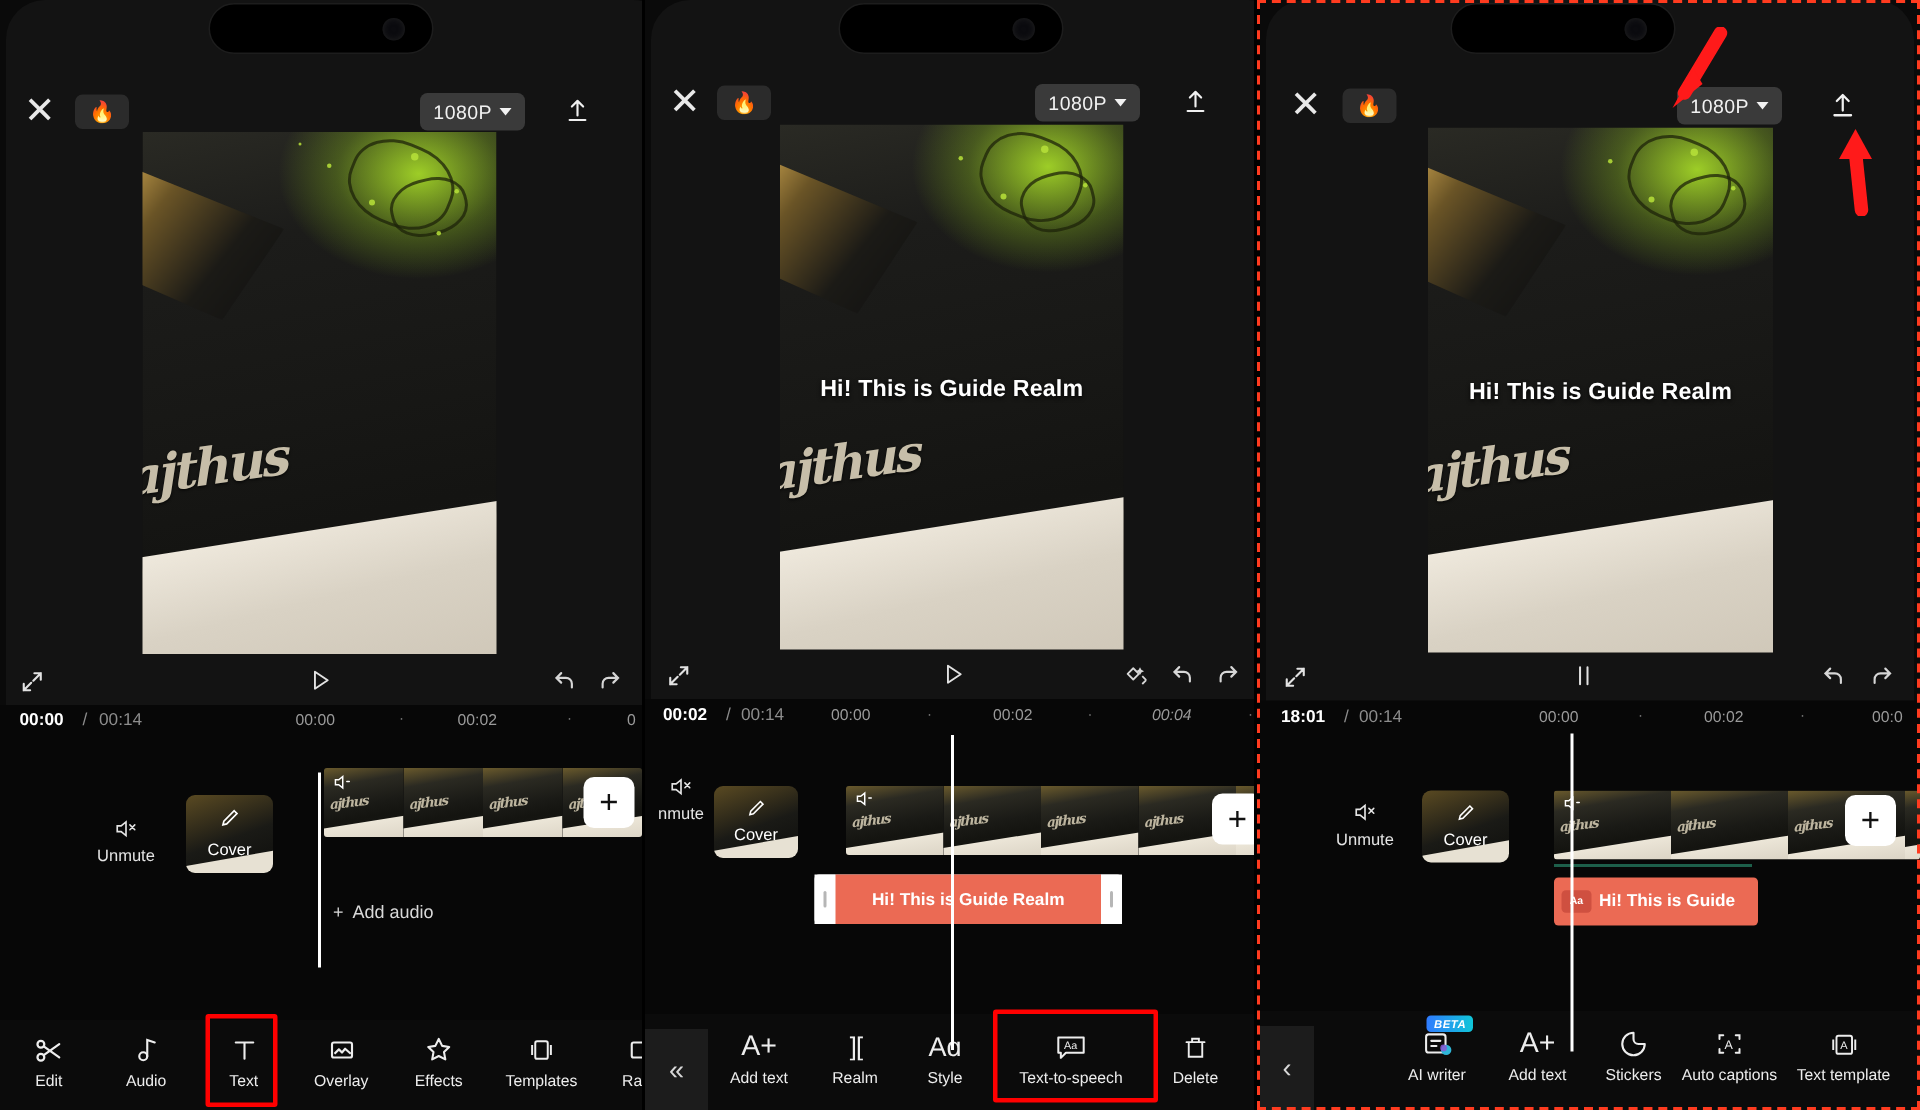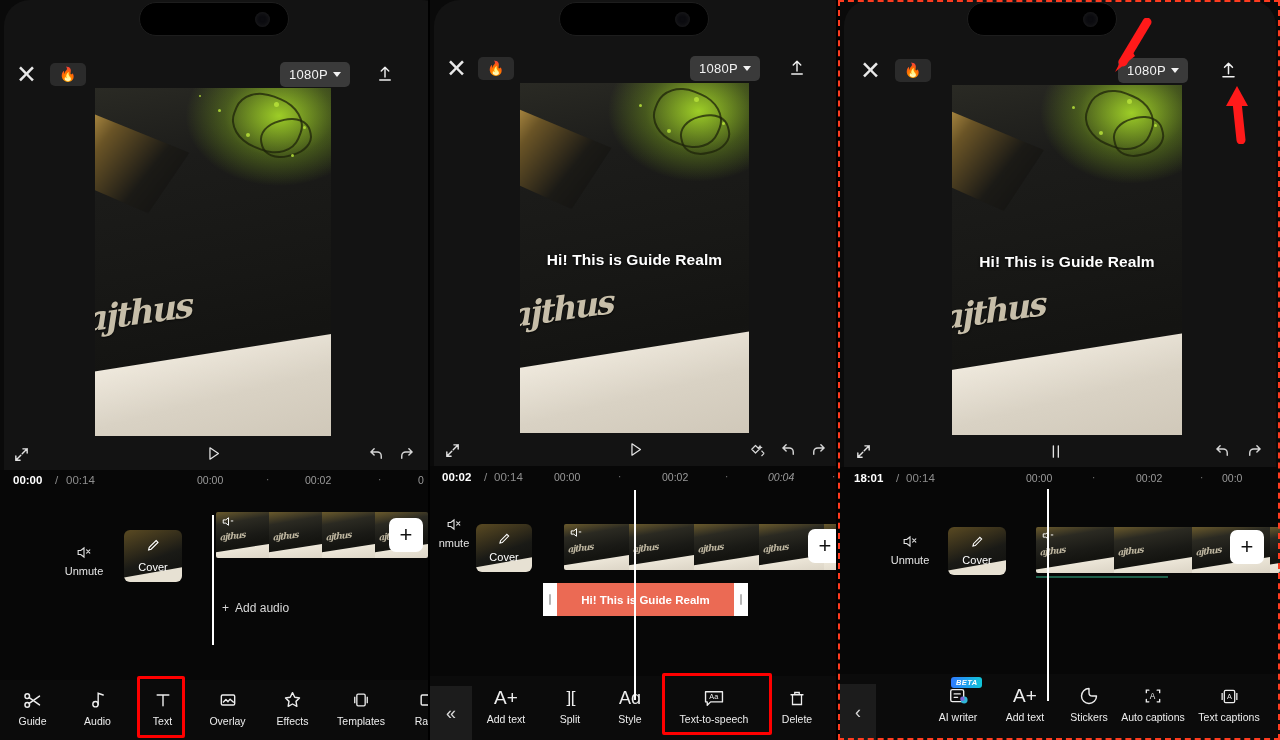--- a/index.html
+++ b/index.html
@@ -373,21 +373,21 @@
 
     <div class="toolbar" style="height:60px;padding-top:8px;">
       <div class="tool" style="width:65px;">
         <div class="t-ico">
           <svg width="21" height="21" viewBox="0 0 24 24" fill="none" stroke="#ededed" stroke-width="1.7" stroke-linecap="round">
               <circle cx="6" cy="7" r="2.6"></circle>
               <circle cx="6" cy="17" r="2.6"></circle>
               <path d="M8.2 8.6L20 17M8.2 15.4L20 7"></path>
             </svg>
         </div>
-        <div class="t-lbl">Guide</div>
+        <div class="t-lbl">Edit</div>
       </div>
       <div class="tool" style="width:65px;">
         <div class="t-ico">
           <svg width="20" height="20" viewBox="0 0 24 24" fill="none" stroke="#ededed" stroke-width="1.7" stroke-linecap="round">
               <circle cx="9" cy="17" r="3.2"></circle>
               <path d="M12.2 17V4l6 2"></path>
             </svg>
         </div>
         <div class="t-lbl">Audio</div>
       </div>
@@ -587,21 +587,21 @@
     </div>
 
     <div class="toolbar" style="height:64px;padding-top:10px;">
       <div class="collapse-btn" style="width:42px;height:54px;">«</div>
       <div class="tool" style="width:68px;">
         <div class="t-ico" style="font-size:19px;">A+</div>
         <div class="t-lbl">Add text</div>
       </div>
       <div class="tool" style="width:60px;">
         <div class="t-ico" style="font-size:17px;letter-spacing:-2px;">] [</div>
-        <div class="t-lbl">Split</div>
+        <div class="t-lbl">Realm</div>
       </div>
       <div class="tool" style="width:60px;">
         <div class="t-ico" style="font-size:18px;">Aɑ</div>
         <div class="t-lbl">Style</div>
       </div>
       <div class="tool" style="width:108px;">
         <div class="t-ico">
           <svg width="22" height="19" viewBox="0 0 26 22" fill="none" stroke="#ededed" stroke-width="1.6" stroke-linejoin="round">
               <path d="M3 3h20v12H9l-4 4v-4H3z"></path>
               <text x="7.5" y="12" font-size="8.5" fill="#ededed" stroke="none" font-family="Liberation Sans">Aa</text>
@@ -688,21 +688,21 @@
 
     <div class="tl-area" style="top:467px;bottom:0;">
       <div class="tl-ruler" style="top:5px;">
         <span class="tl-cur" style="left:14px;">18:01</span>
         <span class="tl-tot" style="left:56px;">/</span>
         <span class="tl-tot" style="left:66px;">00:14</span>
         <span class="tl-tick" style="left:186px;">00:00</span>
         <span class="tl-dot" style="left:252px;">·</span>
         <span class="tl-tick" style="left:296px;">00:02</span>
         <span class="tl-dot" style="left:360px;">·</span>
-        <span class="tl-tick" style="left:382px;">00:0</span>
+        <span class="tl-tick" style="left:408px;">00:0</span>
       </div>
 
       <div class="playhead" style="left:207px;top:22px;height:212px;"></div>
 
       <div class="unmute-blk" style="left:44px;top:68px;width:52px;">
         <div class="unmute-ico">
           <svg width="16" height="13" viewBox="0 0 24 20" fill="none" stroke="#e4e4e4" stroke-width="1.7" stroke-linecap="round">
               <path d="M3 7h4l5-4v14l-5-4H3z"></path>
               <path d="M16 6l5 5M21 6l-5 5" stroke-width="1.6"></path>
             </svg>
@@ -744,20 +744,24 @@
       <div class="clip-mute" style="position:absolute;left:202px;top:63px;">
         <svg width="13" height="11" viewBox="0 0 24 20" fill="none" stroke="#fff" stroke-width="1.8" stroke-linecap="round">
             <path d="M3 7h4l5-4v14l-5-4H3z"></path>
             <path d="M17 9h3"></path>
           </svg>
       </div>
       <div class="plus-btn" style="left:390px;top:63px;width:34px;height:34px;">+</div>
 
       <div class="greenline" style="left:196px;top:109px;width:132px;"></div>
 
+      <div class="textclip" style="left:196px;top:118px;width:136px;height:32px;justify-content:flex-start;padding-left:30px;">
+        <div class="tc-badge">Aa</div>
+        <span>Hi! This is Guide</span>
+      </div>
     </div>
 
     <div class="toolbar" style="height:66px;padding-top:10px;">
       <div class="collapse-btn" style="width:36px;height:56px;">‹</div>
       <div class="tool" style="width:70px;margin-left:47px;">
         <div class="beta-badge" style="left:28px;top:-7px;">BETA</div>
         <div class="t-ico">
           <svg width="21" height="19" viewBox="0 0 24 22" fill="none" stroke="#ededed" stroke-width="1.6" stroke-linecap="round">
               <rect x="3" y="3" width="15" height="14" rx="2"></rect>
               <path d="M7 8h7M7 12h4"></path>
@@ -789,21 +793,21 @@
         <div class="t-lbl" style="line-height:12px;">Auto captions</div>
       </div>
       <div class="tool" style="width:88px;">
         <div class="t-ico">
           <svg width="21" height="19" viewBox="0 0 24 22" fill="none" stroke="#ededed" stroke-width="1.5">
               <rect x="6" y="4" width="12" height="14" rx="1.5"></rect>
               <path d="M3.5 7v8M20.5 7v8"></path>
               <text x="9" y="14" font-size="8.5" fill="#ededed" stroke="none" font-family="Liberation Sans">A</text>
             </svg>
         </div>
-        <div class="t-lbl">Text captions</div>
+        <div class="t-lbl">Text template</div>
       </div>
       <div class="tool" style="width:46px;">
         <div class="t-ico">
           <svg width="18" height="18" viewBox="0 0 24 24" fill="none" stroke="#ededed" stroke-width="1.6" stroke-linecap="round">
               <path d="M4 7V4h3M4 17v3h3"></path>
               <circle cx="10" cy="16" r="2.2"></circle>
               <path d="M12.2 16V7l5 1.6"></path>
             </svg>
         </div>
         <div class="t-lbl">Text l</div>

